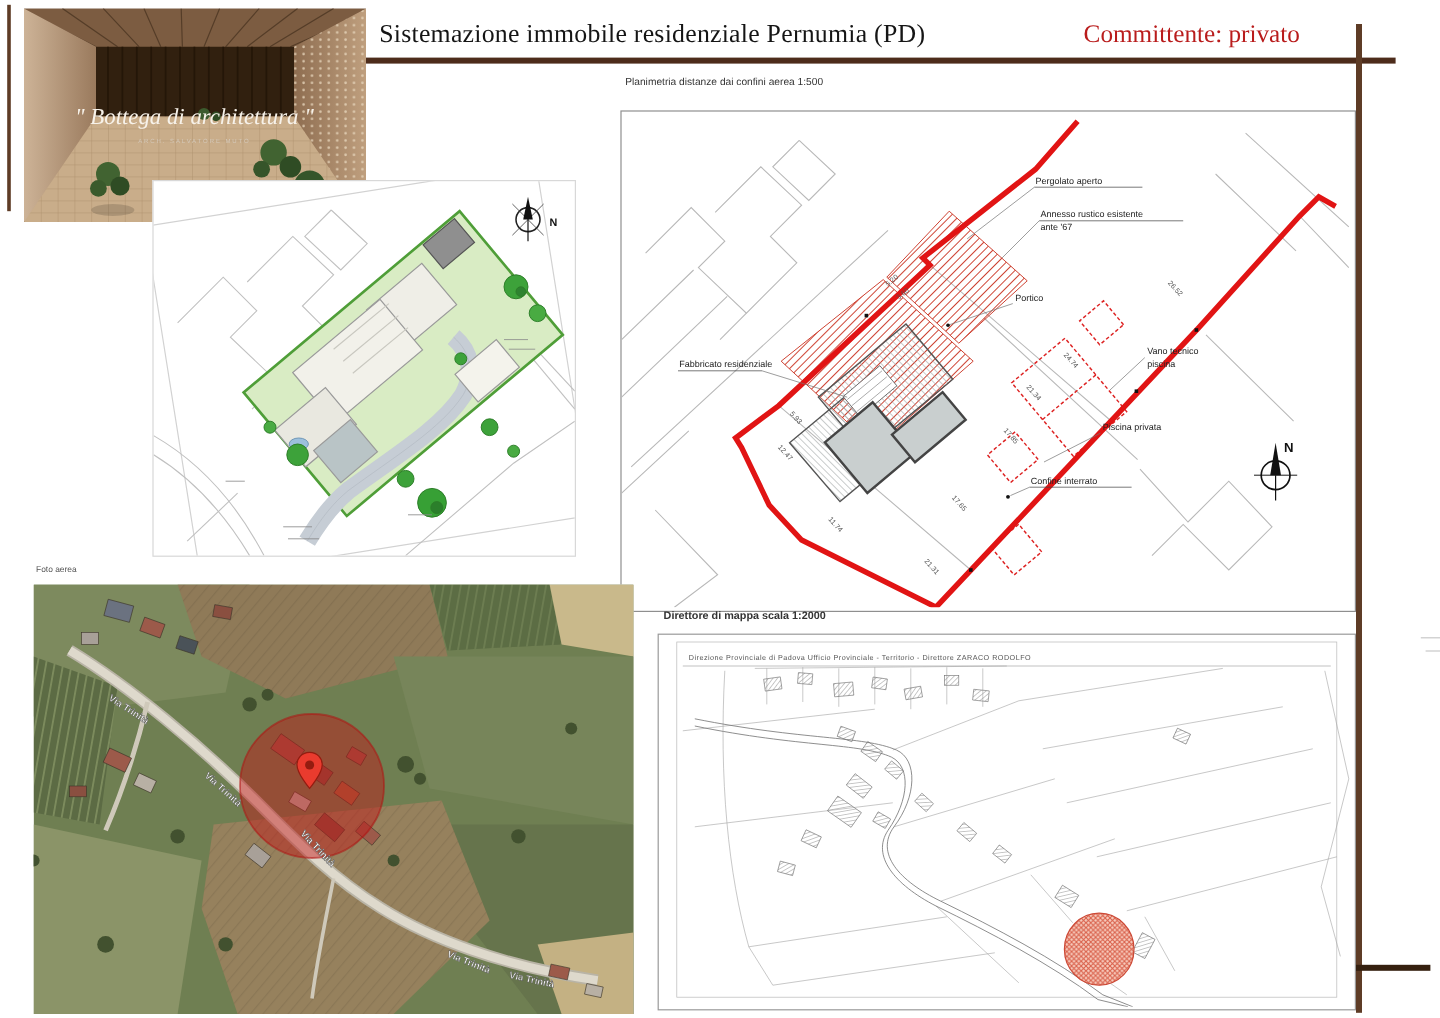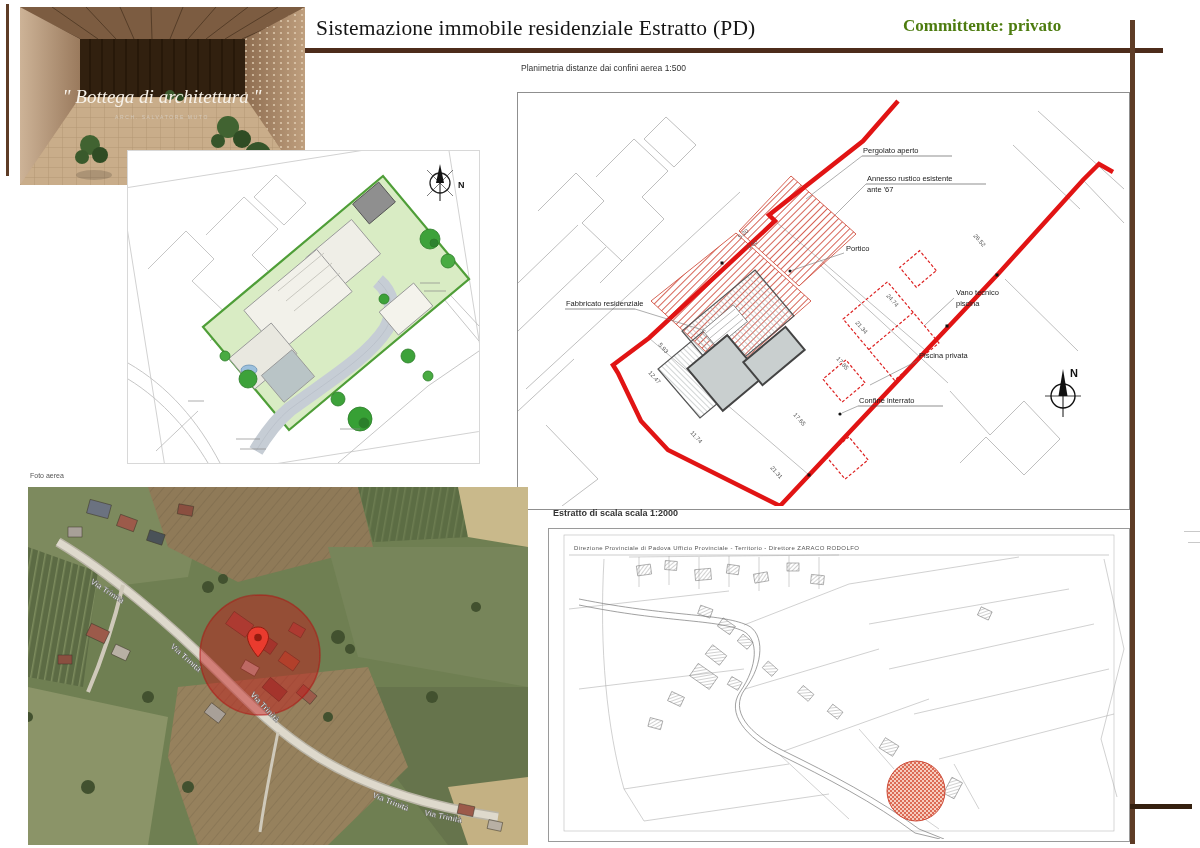--- a/index.html
+++ b/index.html
@@ -5,21 +5,21 @@
   html,body{margin:0;padding:0;background:#ffffff;}
   .page{position:relative;width:1200px;height:848px;background:#fff;overflow:hidden;
         font-family:"Liberation Sans",sans-serif;}
   
   .rule-h{position:absolute;background:#4d2c1b;}
   .rule-v{position:absolute;background:#5e3c26;}
   
   .title{position:absolute;left:316px;top:16px;font-family:"Liberation Serif",serif;
          font-size:21.5px;color:#151515;letter-spacing:.2px;}
   .client{position:absolute;left:903px;top:16px;font-family:"Liberation Serif",serif;
-          font-size:17px;color:#4d7c0f;font-weight:bold;}
+          font-size:21px;color:#b91c1c;}
   
   .cap{position:absolute;font-size:8.5px;color:#333;}
   .cap-b{font-weight:bold;font-size:9px;}
   
   .figbox{position:absolute;background:#fff;}
   svg text{font-family:"Liberation Sans",sans-serif;}
   .logo-quote{font-family:"Liberation Serif",serif;font-style:italic;}
   .edge-frag{position:absolute;background:#c9c9c9;}
 </style>
 </head>
@@ -28,21 +28,21 @@
 <div class="page">
 
   <div class="rule-v" style="left:6px;top:4px;width:3px;height:172px;"></div>
   <div class="rule-h" style="left:20px;top:48px;width:1143px;height:5px;"></div>
   <div class="rule-v" style="left:1130px;top:20px;width:5px;height:824px;"></div>
   <div class="rule-h" style="left:1128px;top:804px;width:64px;height:5px;background:#35200f;"></div>
 
   <div class="edge-frag" style="left:1184px;top:531px;width:16px;height:1px;"></div>
   <div class="edge-frag" style="left:1188px;top:542px;width:12px;height:1px;"></div>
 
-  <div class="title">Sistemazione immobile residenziale Estratto (PD)</div>
+  <div class="title">Sistemazione immobile residenziale Pernumia (PD)</div>
   <div class="client">Committente: privato</div>
 
   <div class="figbox" style="left:20px;top:7px;width:285px;height:178px;">
     <svg width="285" height="178" viewBox="0 0 285 178">
       <defs>
         <linearGradient id="gl" x1="0" y1="0" x2="1" y2="0">
           <stop offset="0" stop-color="#cdb397"></stop>
             <stop offset="1" stop-color="#9a7a5d"></stop>
         </linearGradient>
         <linearGradient id="gr" x1="1" y1="0" x2="0" y2="0">
@@ -340,21 +340,21 @@
       <g font-size="8" font-weight="bold" fill="#ffffff" stroke="#4a4a4a" stroke-width="0.35">
         <text x="62" y="96" transform="rotate(33 62 96)">Via Trinità</text>
         <text x="142" y="160" transform="rotate(42 142 160)">Via Trinità</text>
         <text x="222" y="208" transform="rotate(47 222 208)">Via Trinità</text>
         <text x="344" y="310" transform="rotate(22 344 310)">Via Trinità</text>
         <text x="396" y="328" transform="rotate(12 396 328)">Via Trinità</text>
       </g>
     </svg>
   </div>
 
-  <div class="cap cap-b" style="left:553px;top:508px;">Estratto di scala scala 1:2000</div>
+  <div class="cap cap-b" style="left:553px;top:508px;">Direttore di mappa scala 1:2000</div>
   <div class="figbox" style="left:548px;top:528px;width:580px;height:312px;border:1px solid #9a9a9a;">
     <svg width="578" height="310" viewBox="0 0 578 310">
       <defs>
         <pattern id="cadred" width="4" height="4" patternUnits="userSpaceOnUse">
           <path d="M0,0 L4,4 M4,0 L0,4" stroke="#d9604a" stroke-width="0.9"></path>
         </pattern>
         <pattern id="bh" width="3" height="3" patternUnits="userSpaceOnUse" patternTransform="rotate(45)">
           <line x1="0" y1="0" x2="0" y2="3" stroke="#8d8d8d" stroke-width="0.8"></line>
         </pattern>
       </defs>

